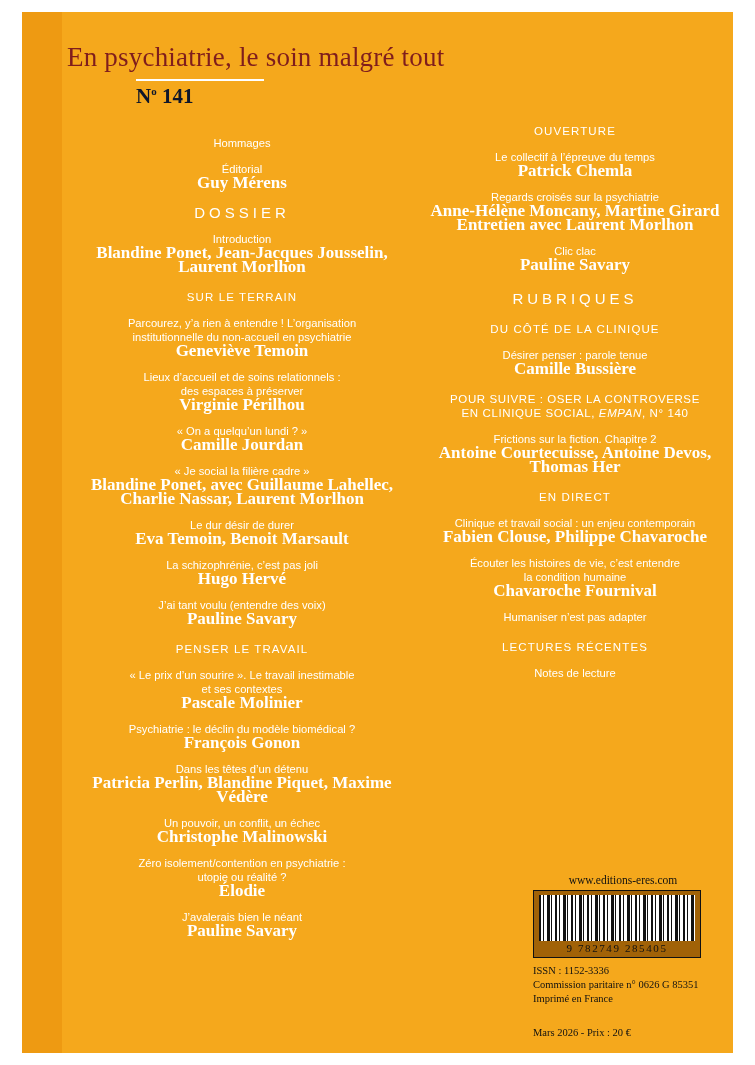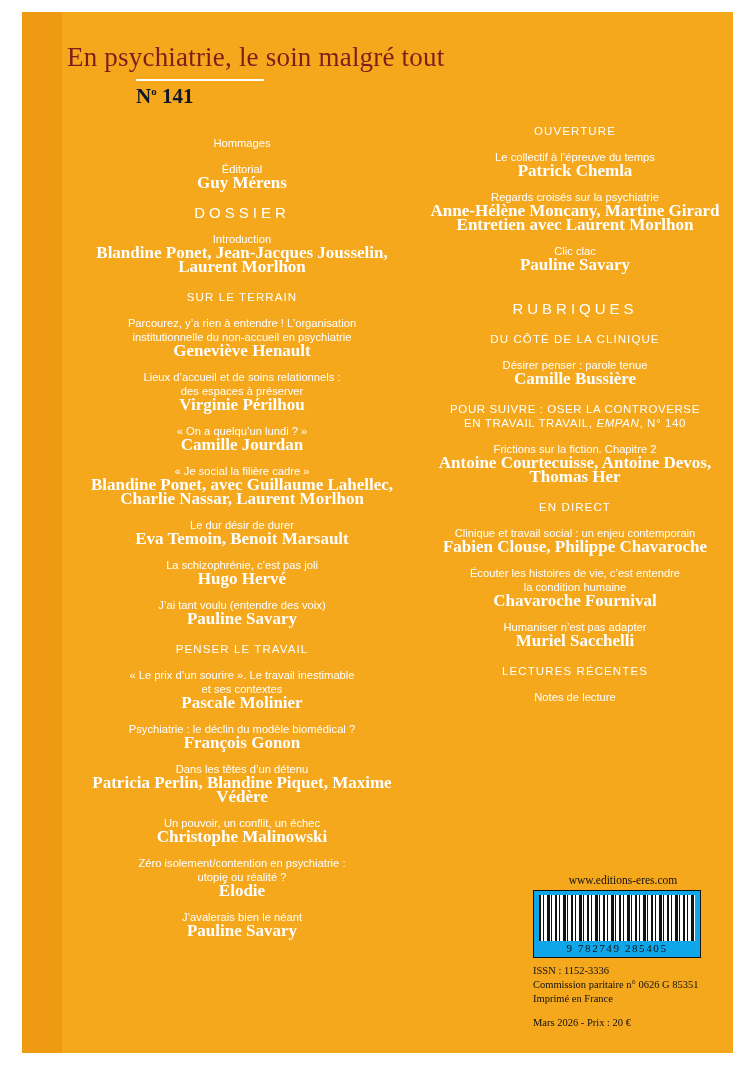--- a/index.html
+++ b/index.html
@@ -129,21 +129,21 @@
     color: #111;
   }
   .site {
     font-family: "Liberation Serif", serif;
     font-size: 11.5px;
     color: #111;
     text-align: center;
     margin-bottom: 4px;
   }
   .barcode {
-    background: #0ea5e9;
+    background: #a16207;
     border: 1px solid #111;
     width: 168px;
     height: 68px;
     position: relative;
     padding: 4px 5px 0 5px;
     box-sizing: border-box;
   }
   .bars {
     height: 46px;
     width: 100%;
@@ -202,21 +202,21 @@
         <div class="t">Introduction</div>
         <div class="a" style="white-space:pre-line">Blandine Ponet, Jean-Jacques Jousselin,
 Laurent Morlhon</div>
       </div>
 
       <div class="section-head sm">SUR LE TERRAIN</div>
 
       <div class="entry">
         <div class="t" style="white-space:pre-line">Parcourez, y’a rien à entendre ! L’organisation
 institutionnelle du non-accueil en psychiatrie</div>
-        <div class="a">Geneviève Henault</div>
+        <div class="a">Geneviève Temoin</div>
       </div>
       <div class="entry">
         <div class="t" style="white-space:pre-line">Lieux d’accueil et de soins relationnels :
 des espaces à préserver</div>
         <div class="a">Virginie Périlhou</div>
       </div>
       <div class="entry">
         <div class="t">« On a quelqu’un lundi ? »</div>
         <div class="a">Camille Jourdan</div>
       </div>
@@ -280,67 +280,66 @@
       <div class="entry">
         <div class="t">Regards croisés sur la psychiatrie</div>
         <div class="a" style="white-space:pre-line">Anne-Hélène Moncany, Martine Girard
 Entretien avec Laurent Morlhon</div>
       </div>
       <div class="entry">
         <div class="t">Clic clac</div>
         <div class="a">Pauline Savary</div>
       </div>
 
-      <div class="section-head" style="margin-top:30px">RUBRIQUES</div>
+      <div class="section-head" style="margin-top:20px">RUBRIQUES</div>
 
       <div class="section-head sm">DU CÔTÉ DE LA CLINIQUE</div>
       <div class="entry">
         <div class="t">Désirer penser : parole tenue</div>
         <div class="a">Camille Bussière</div>
       </div>
 
       <div class="section-head sm2">
         <span>POUR SUIVRE : OSER LA CONTROVERSE</span><br>
-        <span>EN TRAVAIL TRAVAIL, </span><span class="ital">EMPAN</span><span>, N° 140</span>
+        <span>EN CLINIQUE SOCIAL, </span><span class="ital">EMPAN</span><span>, N° 140</span>
       </div>
       <div class="entry">
         <div class="t">Frictions sur la fiction. Chapitre 2</div>
         <div class="a">Antoine Courtecuisse, Antoine Devos, Thomas Her</div>
       </div>
 
       <div class="section-head sm">EN DIRECT</div>
       <div class="entry">
         <div class="t">Clinique et travail social : un enjeu contemporain</div>
         <div class="a">Fabien Clouse, Philippe Chavaroche</div>
       </div>
       <div class="entry">
         <div class="t" style="white-space:pre-line">Écouter les histoires de vie, c’est entendre
 la condition humaine</div>
         <div class="a">Chavaroche Fournival</div>
       </div>
       <div class="entry">
         <div class="t">Humaniser n’est pas adapter</div>
-        <div class="a">Muriel Sacchelli</div>
       </div>
 
       <div class="section-head sm">LECTURES RÉCENTES</div>
       <div class="entry tight">
         <div class="t">Notes de lecture</div>
       </div>
 
     </div>
   </div>
 
   <div class="barcode-block">
     <div class="site">www.editions-eres.com</div>
     <div class="barcode">
       <div class="bars"></div>
       <div class="bar-digits">9  782749  285405</div>
     </div>
     <div class="meta">
       <div>ISSN : 1152-3336</div>
       <div>Commission paritaire n° 0626 G 85351</div>
       <div>Imprimé en France</div>
-      <div style="margin-top:10px">Mars 2026 - Prix : 20 €</div>
+      <div style="margin-top:20px">Mars 2026 - Prix : 20 €</div>
     </div>
   </div>
 
 </div>
 
 </body></html>

